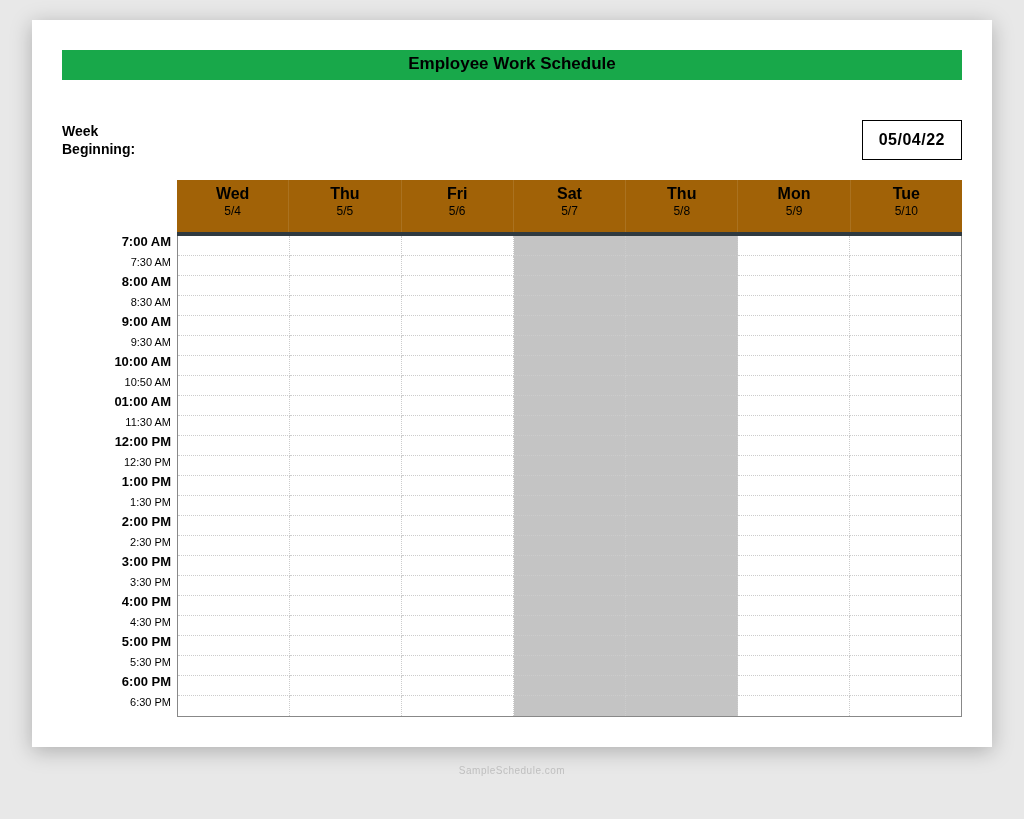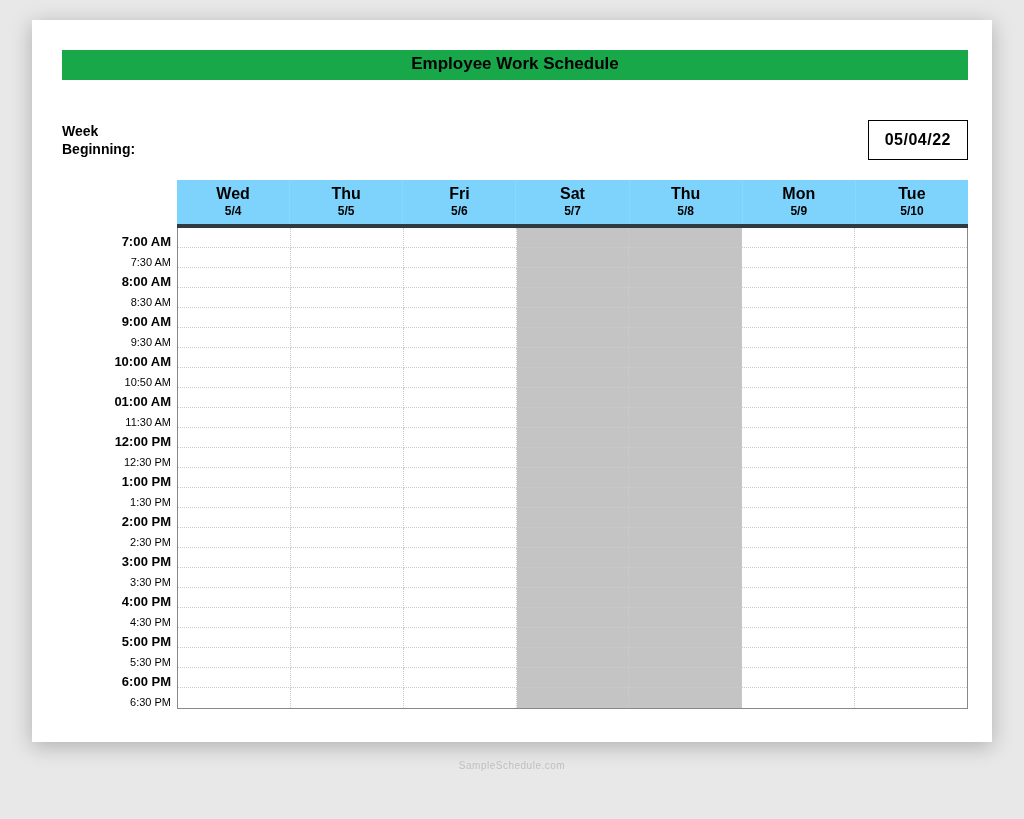--- a/index.html
+++ b/index.html
@@ -8,21 +8,21 @@
     font-family: Arial, Helvetica, sans-serif;
     display: flex;
     flex-direction: column;
     align-items: center;
     padding: 20px 0;
   }
   .page {
     width: 960px;
     background: #ffffff;
     box-shadow: 0 4px 20px rgba(0,0,0,0.25);
-    padding: 30px 24px 30px 30px;
+    padding: 30px 30px 30px 30px;
   }
   .title-bar {
     background: #18a84a;
     text-align: center;
     padding: 4px 0 6px 0;
   }
   .title-bar span {
     font-weight: bold;
     font-size: 17px;
     color: #000;
@@ -61,39 +61,39 @@
     padding-right: 6px;
     font-size: 13px;
     line-height: 20px;
     color: #000;
   }
   .time-cell.hour { font-weight: bold; }
   .time-cell.half { font-weight: normal; font-size: 11px; }
   .grid-col { flex: 1; }
   .day-header {
     display: flex;
-    background: #7dd3fc;
+    background: #a16207;
     border-bottom: 4px solid #2f3a40;
-    height: 48px;
+    height: 56px;
   }
   .day-head {
     flex: 1;
     text-align: center;
     padding-top: 4px;
     border-right: 1px solid rgba(255,255,255,0.1);
   }
   .day-head:last-child { border-right: none; }
   .day-name {
     font-weight: bold;
     font-size: 16px;
     color: #000;
     line-height: 1.2;
   }
   .day-date {
-    font-weight: bold;
+    font-weight: normal;
     font-size: 12px;
     color: #000;
     line-height: 1.4;
   }
   .grid-body {
     border: 1px solid #888;
     border-top: none;
   }
   .grid-row {
     display: flex;

